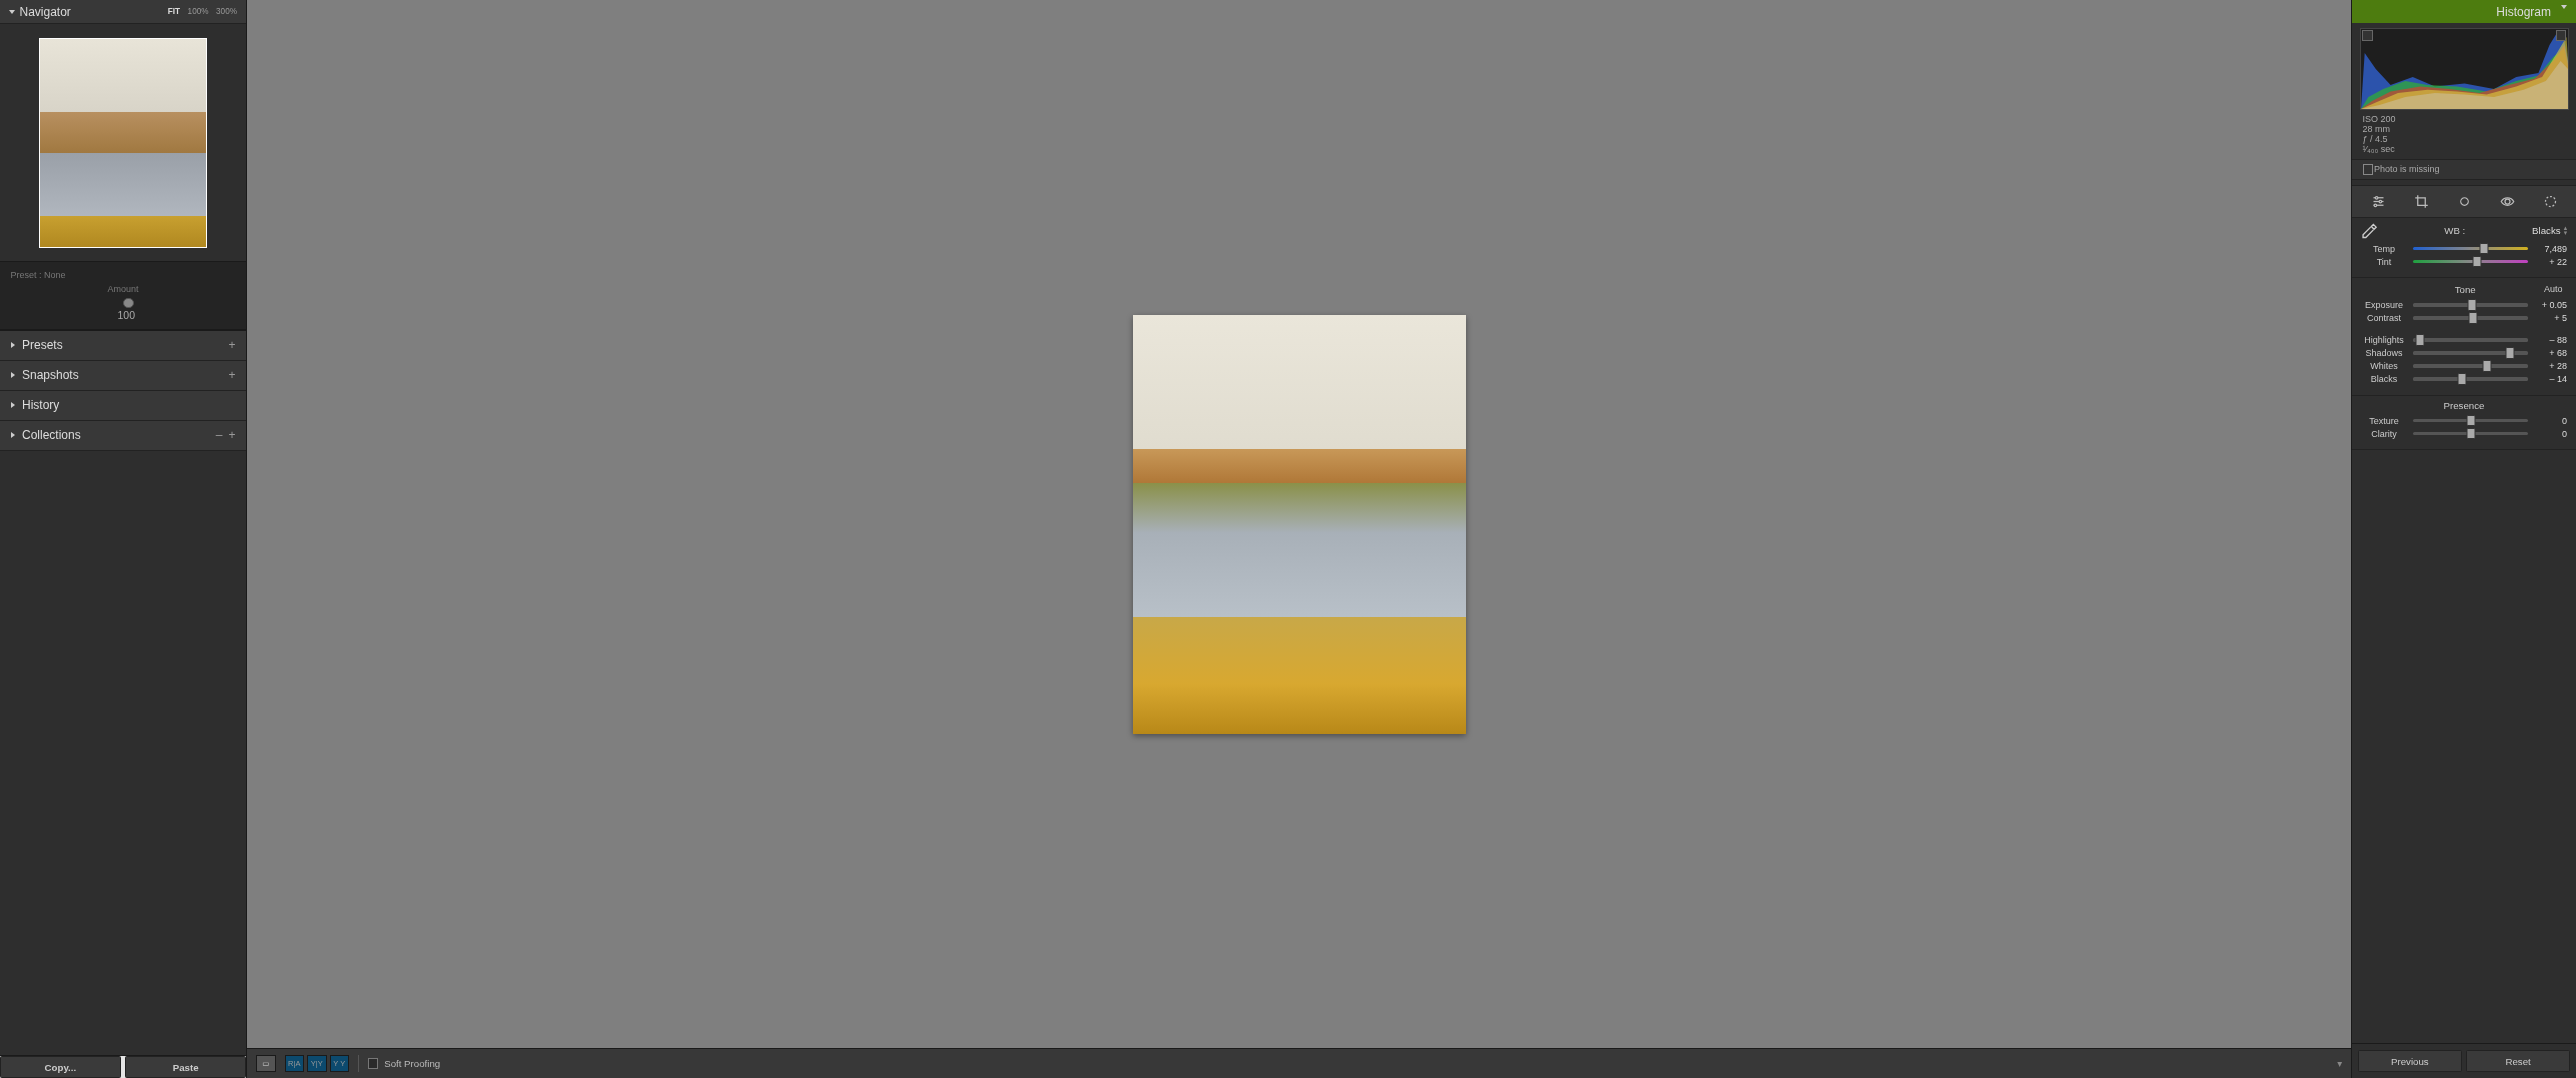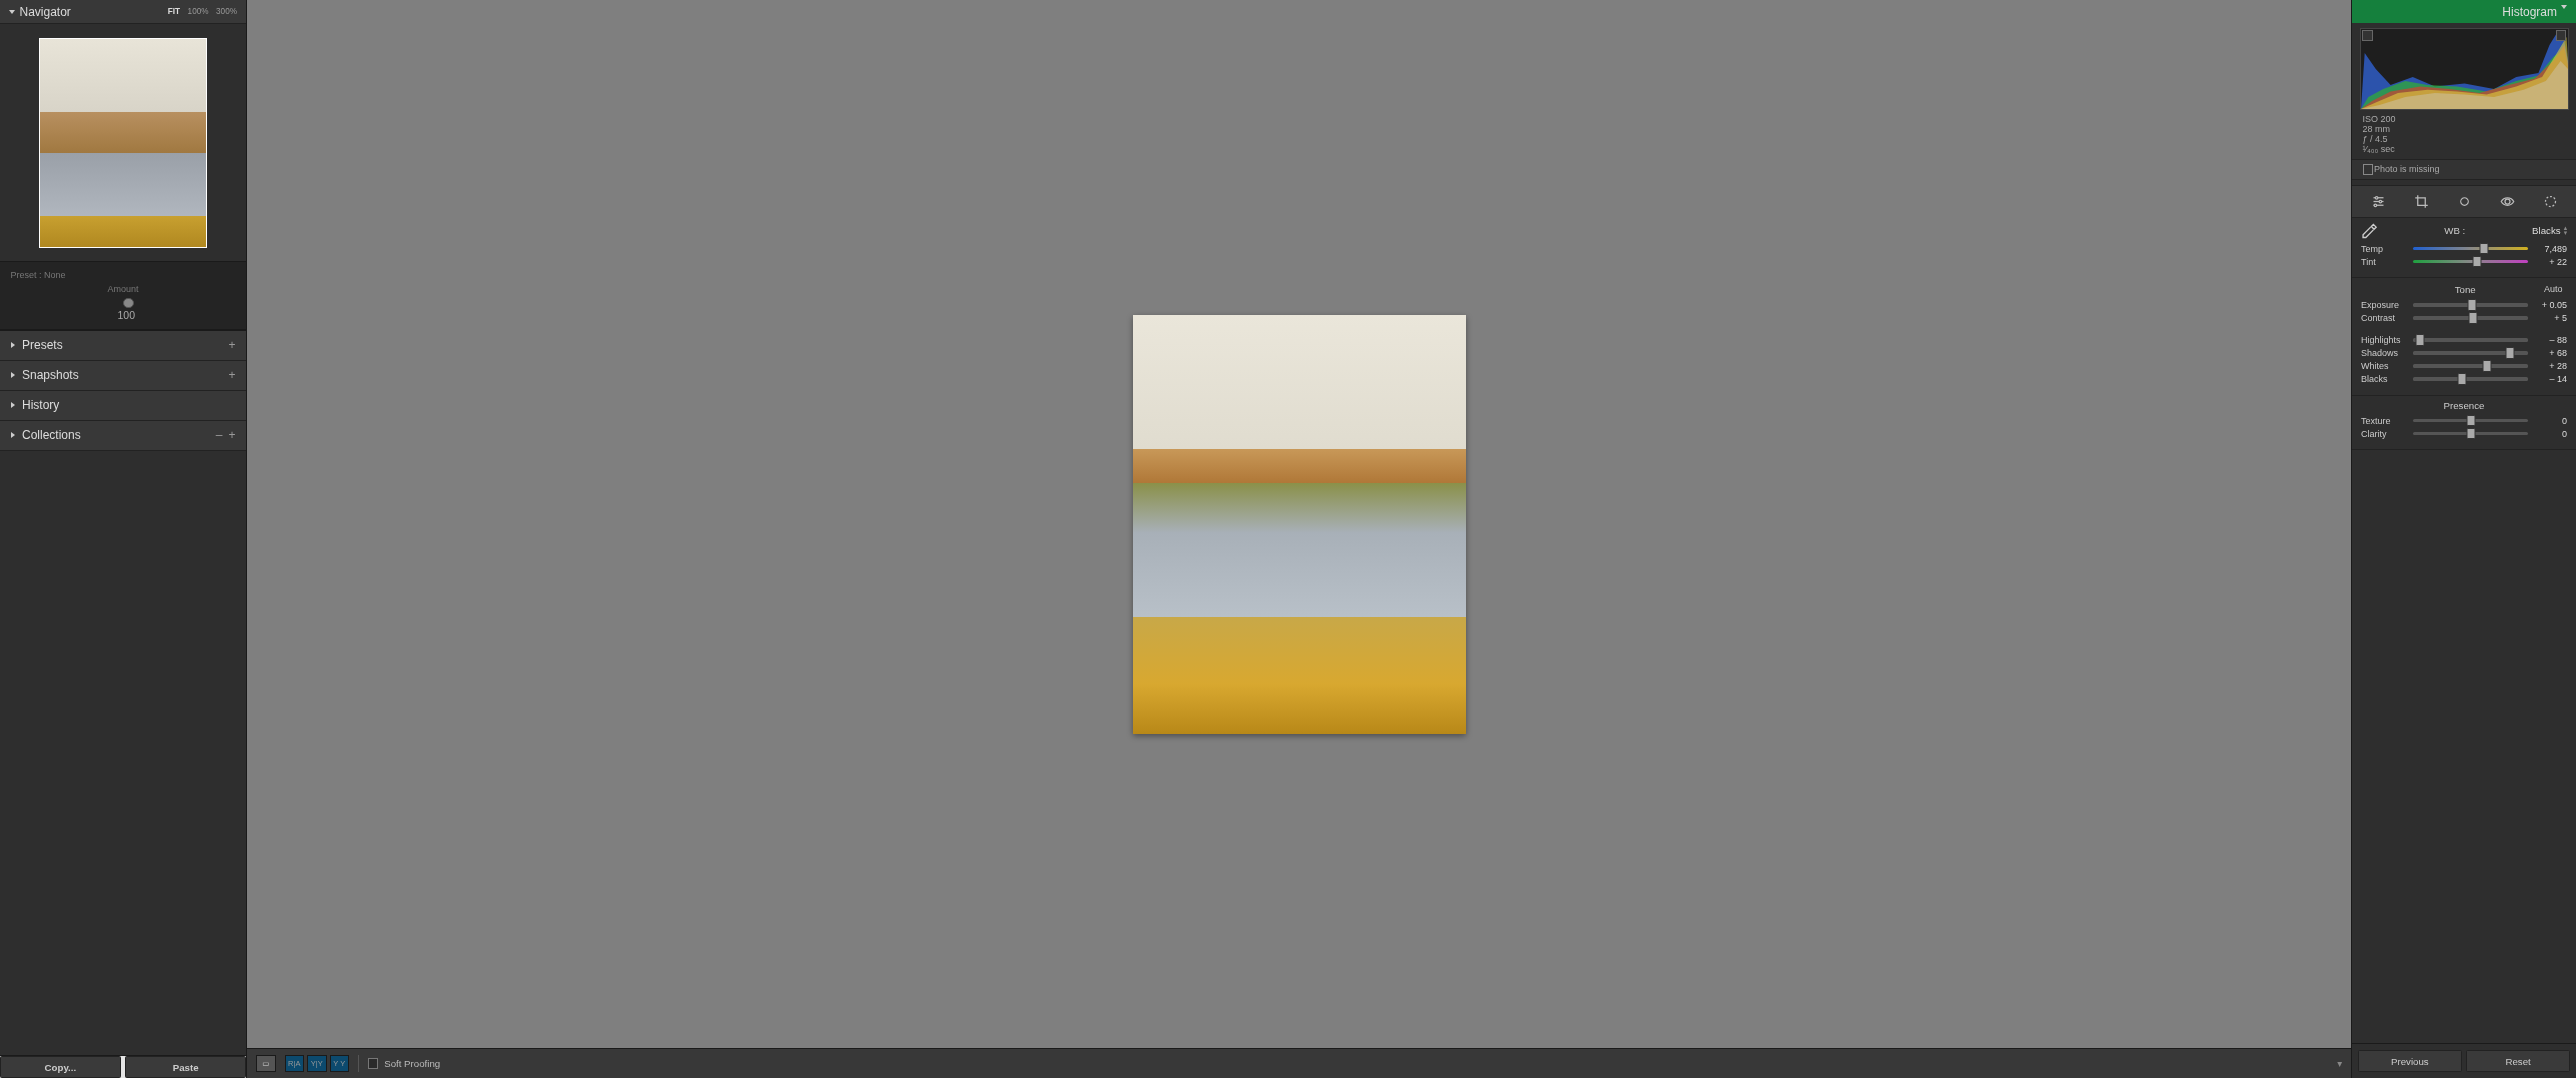--- a/index.html
+++ b/index.html
@@ -45,21 +45,21 @@
 .tb-btn { width:19.5px; height:16.5px; background:#0c4a6e; border:0.7px solid #1a1a1a; display:flex; align-items:center; justify-content:center; color:#999; font-size:7.5px; cursor:pointer;}
 .tb-btn.active { background:#555; color:#ddd; }
 .divider { width:0.7px; height:16.5px; background:#555; }
 .soft-proof { display:flex; align-items:center; gap:6px; color:#bbb; font-size:9.7px; }
 .checkbox { width:10.5px; height:10.5px; border:0.7px solid #777; background:#2a2a2a; }
 .tb-spacer { flex:1; }
 .tb-chevron { color:#888; cursor:pointer; }
 
 
 .right-panel { width:225px; background:#2e2e2e; border-left:0.7px solid #1a1a1a; display:flex; flex-direction:column; overflow:hidden; }
-.histo-header { display:flex; align-items:flex-start; justify-content:flex-end; gap:4px; padding:4.5px 9px; background:#15803d; }
+.histo-header { display:flex; align-items:flex-start; justify-content:flex-end; gap:10px; padding:4.5px 9px; background:#4d7c0f; }
 .histo-title { font-size:12px; color:#ddd; }
 .histo-box { height:82px; margin:4.5px 7.5px 3px; background:#1e1e1e; border:0.7px solid #444; position:relative; overflow:hidden; }
 .histo-svg { width:100%; height:100%; }
 .clip-tri { position:absolute; top:1.5px; width:10.5px; height:10.5px; border:0.7px solid #666; background:#333; }
 .clip-tri.left { left:1.5px; }
 .clip-tri.right { right:1.5px; }
 .exif-row { display:flex; justify-content:space-between; padding:1.5px 10.5px 4.5px; font-size:9px; color:#aaa;flex-direction:column; }
 .missing-row { display:flex; align-items:center; gap:1px; padding:4.5px 10.5px; background:#333; font-size:9px; color:#aaa; margin:0 0 4.5px; border-top:0.7px solid #222; border-bottom:0.7px solid #222;}
 .warn-icon { width:10.5px; height:10.5px; border:0.7px solid #888; display:inline-block;}
 
@@ -68,21 +68,21 @@
 .tool-ic svg { width:15px; height:15px; }
 
 .panel-section { padding:4.5px 9px 7.5px; border-bottom:0.7px solid #222; background:#2e2e2e; }
 .wb-head { display:flex; align-items:center; justify-content:space-between; margin-bottom:4.5px;}
 .eyedrop { width:16.5px; height:16.5px; }
 .wb-label { font-size:9.7px; color:#ccc; }
 .wb-sel { font-size:9.7px; color:#ddd; display:flex; align-items:center; gap:3px;}
 .updown { font-size:6.7px; color:#888; line-height:4.5px; }
 
 .slider-row { display:flex; align-items:center; gap:6px; margin:3px 0; }
-.slider-label { width:46px; text-align:left; font-size:9px; color:#ccc; }
+.slider-label { width:46px; text-align:center; font-size:9px; color:#ccc; }
 .slider-track { flex:1; height:3.7px; background:#555; border-radius:1.5px; position:relative; }
 .slider-track.temp { background:linear-gradient(90deg,#2060d0,#888,#d0b020); }
 .slider-track.tint { background:linear-gradient(90deg,#20a040,#888,#c040c0); }
 .slider-knob { position:absolute; top:-3.7px; width:9px; height:11.2px; background:#aaa; border:0.7px solid #333; border-radius:1.5px; transform:translateX(-50%); }
 .slider-val { width:33px; text-align:right; font-size:9px; color:#ddd; }
 
 .section-head { display:flex; justify-content:space-between; align-items:center; margin-bottom:4.5px; }
 .section-title { flex:1; text-align:center; font-size:9.7px; color:#ccc; }
 .auto-btn { font-size:9px; color:#ccc; cursor:pointer; padding:1.5px 4.5px; }
 

